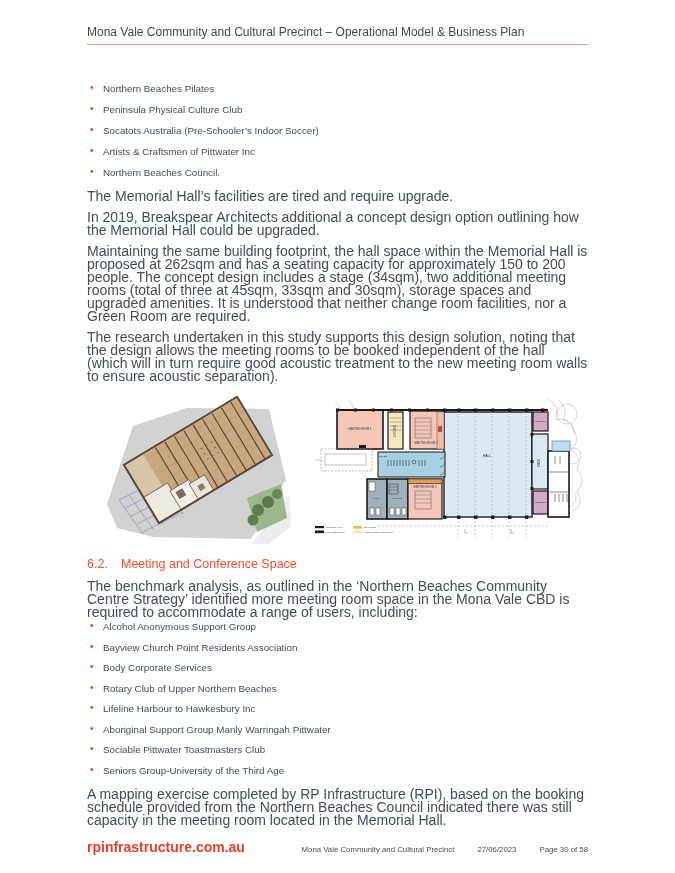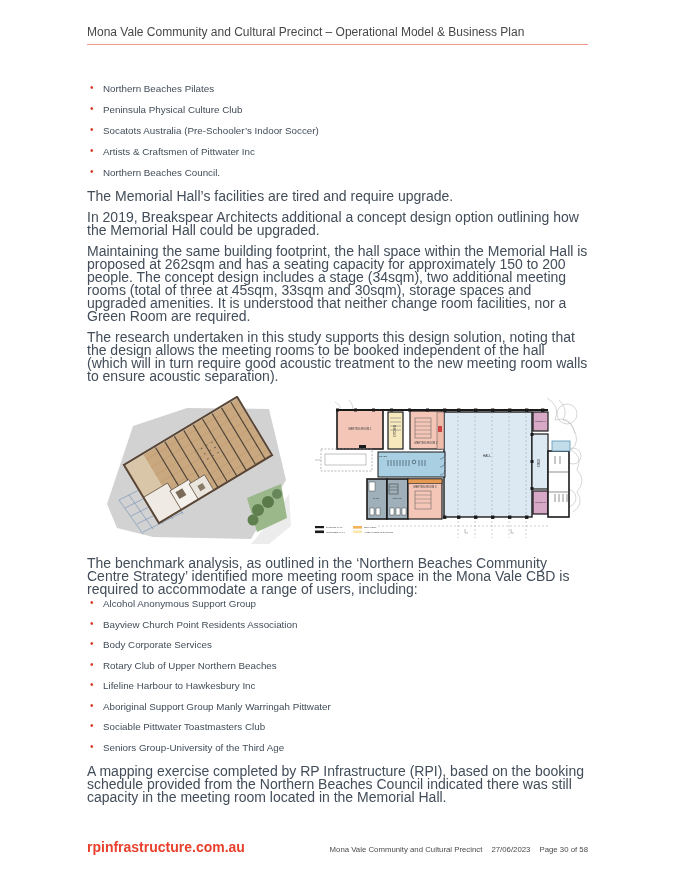--- a/index.html
+++ b/index.html
@@ -44,21 +44,21 @@
     margin:11px 0 8px 0; line-height:15px;
   }
   h2.section-head .sec-num { display:inline-block; width:34px; }
   .footer {
     position:absolute; left:87px; right:87px; top:839px;
     display:flex; justify-content:space-between; align-items:baseline;
   }
   .footer .brand {
     color:#e8402c; font-weight:bold; font-size:14px; text-decoration:none;
   }
-  .footer .meta { display:flex; gap:9px; font-size:7.8px; color:#4b4b4b; }
+  .footer .meta { display:flex; gap:23px; font-size:7.8px; color:#4b4b4b; }
   svg text { font-family:"Liberation Sans", sans-serif; }
 </style>
 </head>
 <body>
 
 <div class="page">
   <div class="content">
 
     <div>
       <div class="header-title">Mona Vale Community and Cultural Precinct – Operational Model &amp; Business Plan</div>
@@ -324,20 +324,23 @@
         <g stroke="#777" stroke-width="0.5">
           <line x1="150" y1="133" x2="150" y2="137"></line>
             <line x1="150" y1="137" x2="153" y2="137"></line>
           <line x1="196" y1="133" x2="196" y2="137"></line>
             <line x1="196" y1="137" x2="199" y2="137"></line>
         </g>
       </svg>
     </div>
 
 
+    <h2 class="section-head">
+      <span class="sec-num">6.2.</span><span>Meeting and Conference Space</span>
+    </h2>
 
     <p class="body-para" style="margin-bottom:1px">The benchmark analysis, as outlined in the ‘Northern Beaches Community Centre Strategy’ identified more meeting room space in the Mona Vale CBD is required to accommodate a range of users, including:</p>
 
     <ul class="dotlist users">
       <li><span class="dot">•</span><span>Alcohol Anonymous Support Group</span></li>
       <li><span class="dot">•</span><span>Bayview Church Point Residents Association</span></li>
       <li><span class="dot">•</span><span>Body Corporate Services</span></li>
       <li><span class="dot">•</span><span>Rotary Club of Upper Northern Beaches</span></li>
       <li><span class="dot">•</span><span>Lifeline Harbour to Hawkesbury Inc</span></li>
       <li><span class="dot">•</span><span>Aboriginal Support Group Manly Warringah Pittwater</span></li>

